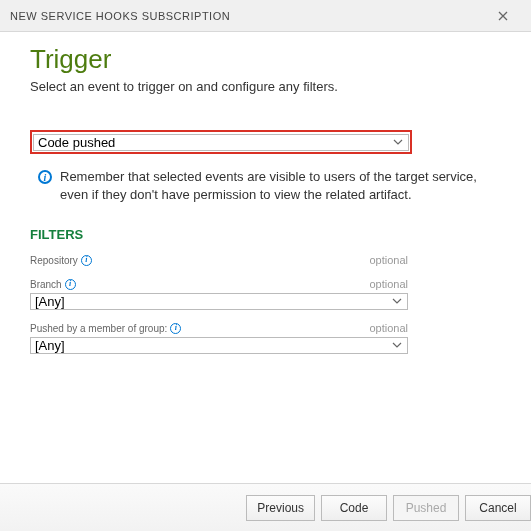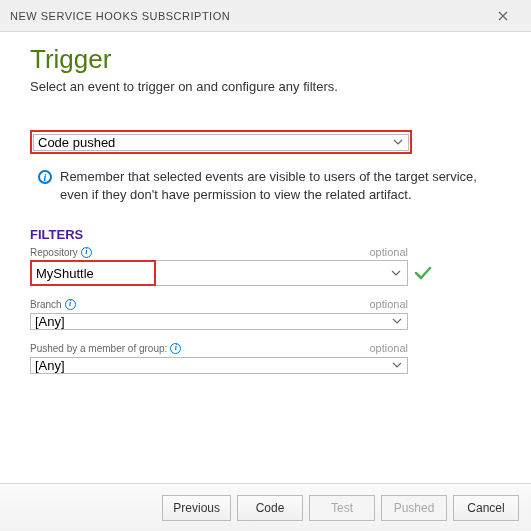--- a/index.html
+++ b/index.html
@@ -14,33 +14,33 @@
     .subtext { font-size: 13px; color: #333; margin-bottom: 36px; }
     .field-label { font-size: 13px; color: #666; margin-bottom: 3px; display: block; }
     .select { width: 100%; height: 17px; border: 1px solid #bbb; background: #fff; font-size: 13px; padding: 0 24px 0 4px; appearance: none; position: relative; }
     .select-wrap { position: relative; width: 378px; }
     .select-chevron { position: absolute; right: 6px; top: 50%; transform: translateY(-50%); pointer-events: none; color: #666; }
     .select-chevron svg { width: 10px; height: 6px; display: block; }
     .highlight-box { border: 2.5px solid #d93025; padding: 1px; margin-bottom: 12px; }
     .info-row { display: flex; gap: 8px; padding: 2px 0 0 8px; margin-bottom: 24px; }
     .info-icon { flex-shrink: 0; width: 14px; height: 14px; border-radius: 50%; border: 2px solid #0078d4; color: #0078d4; display: flex; align-items: center; justify-content: center; font-size: 10px; font-weight: bold; font-style: italic; font-family: Georgia, serif; margin-top: 2px; }
     .info-text { font-size: 13px; color: #333; line-height: 1.35; }
-    .filters-header { font-size: 13px; font-weight: bold; color: #4c1d95; margin-bottom: 4px; }
+    .filters-header { font-size: 13px; font-weight: bold; color: #15803d; margin-bottom: 12px; }
     .filter-group { margin-bottom: 12px; }
     .filter-label-row { display: flex; align-items: center; justify-content: space-between; width: 378px; margin-bottom: 2px; }
     .filter-label { font-size: 10px; color: #666; display: flex; align-items: center; gap: 3px; }
     .help-icon { width: 11px; height: 11px; border-radius: 50%; border: 1.5px solid #0078d4; position: relative; display: inline-flex; align-items: center; justify-content: center; }
     .help-icon::after { content: "i"; color: #0078d4; font-size: 8px; font-weight: bold; font-style: italic; font-family: Georgia, serif; line-height: 1; }
     .optional { font-size: 11px; color: #999; }
     .filter-select-row { display: flex; align-items: center; gap: 6px; }
     .repo-highlight { border: 2.5px solid #d93025; display: inline-block; }
     .repo-highlight .select { border: 1px solid #bbb; }
     .check-icon { color: #4caf50; }
     .check-icon svg { width: 18px; height: 14px; display: block; }
-    .footer { height: 48px; border-top: 1px solid #d8d8d8; background: linear-gradient(#fafafa,#f2f2f2); display: flex; align-items: center; justify-content: flex-end; padding: 0 12px; gap: 6px; }
+    .footer { height: 48px; border-top: 1px solid #d8d8d8; background: linear-gradient(#fafafa,#f2f2f2); display: flex; align-items: center; justify-content: flex-end; padding: 0 0; gap: 6px; }
     .btn { min-width: 66px; height: 26px; border: 1px solid #bbb; background: linear-gradient(#fcfcfc,#efefef); font-size: 12px; color: #333; cursor: pointer; padding: 0 10px; }
     .btn:disabled { color: #aaa; cursor: default; background: #f5f5f5; }
     .select-wrap-378 { width: 378px; }
   </style>
 </head>
 <body>
 
 <div class="dialog">
 
   <div class="titlebar">
@@ -77,39 +77,20 @@
     <div class="filters-header">FILTERS</div>
 
     <div class="filter-group">
       <div class="filter-label-row">
         <span class="filter-label">
           <span>Repository</span>
           <span class="help-icon"></span>
         </span>
         <span class="optional">optional</span>
       </div>
-      <div class="filter-select-row">
-        <div class="select-wrap select-wrap-378" style="display:flex;">
-          <span class="repo-highlight" style="flex-shrink:0;">
-            <input class="select" style="width: 122px; border: none; height: 22px;" readonly="" value="MyShuttle">
-          </span>
-          <div style="flex:1;position:relative;border:1px solid #bbb;border-left:none;height:26px;">
-            <span class="select-chevron">
-              <svg viewBox="0 0 10 6">
-                  <path d="M1 1 L5 5 L9 1" stroke="currentColor" stroke-width="1.2" fill="none"></path>
-                </svg>
-            </span>
-          </div>
-        </div>
-        <span class="check-icon">
-          <svg viewBox="0 0 18 14">
-              <path d="M2 7 L7 12 L16 2" stroke="currentColor" stroke-width="2.5" fill="none" stroke-linecap="round" stroke-linejoin="round"></path>
-            </svg>
-        </span>
-      </div>
     </div>
 
     <div class="filter-group">
       <div class="filter-label-row">
         <span class="filter-label">
           <span>Branch</span>
           <span class="help-icon"></span>
         </span>
         <span class="optional">optional</span>
       </div>
@@ -143,18 +124,17 @@
             </svg>
         </span>
       </div>
     </div>
 
   </div>
 
   <div class="footer">
     <button class="btn">Previous</button>
     <button class="btn">Code</button>
-    <button class="btn" disabled="">Test</button>
     <button class="btn" disabled="">Pushed</button>
     <button class="btn">Cancel</button>
   </div>
 
 </div>
 
 </body></html>

